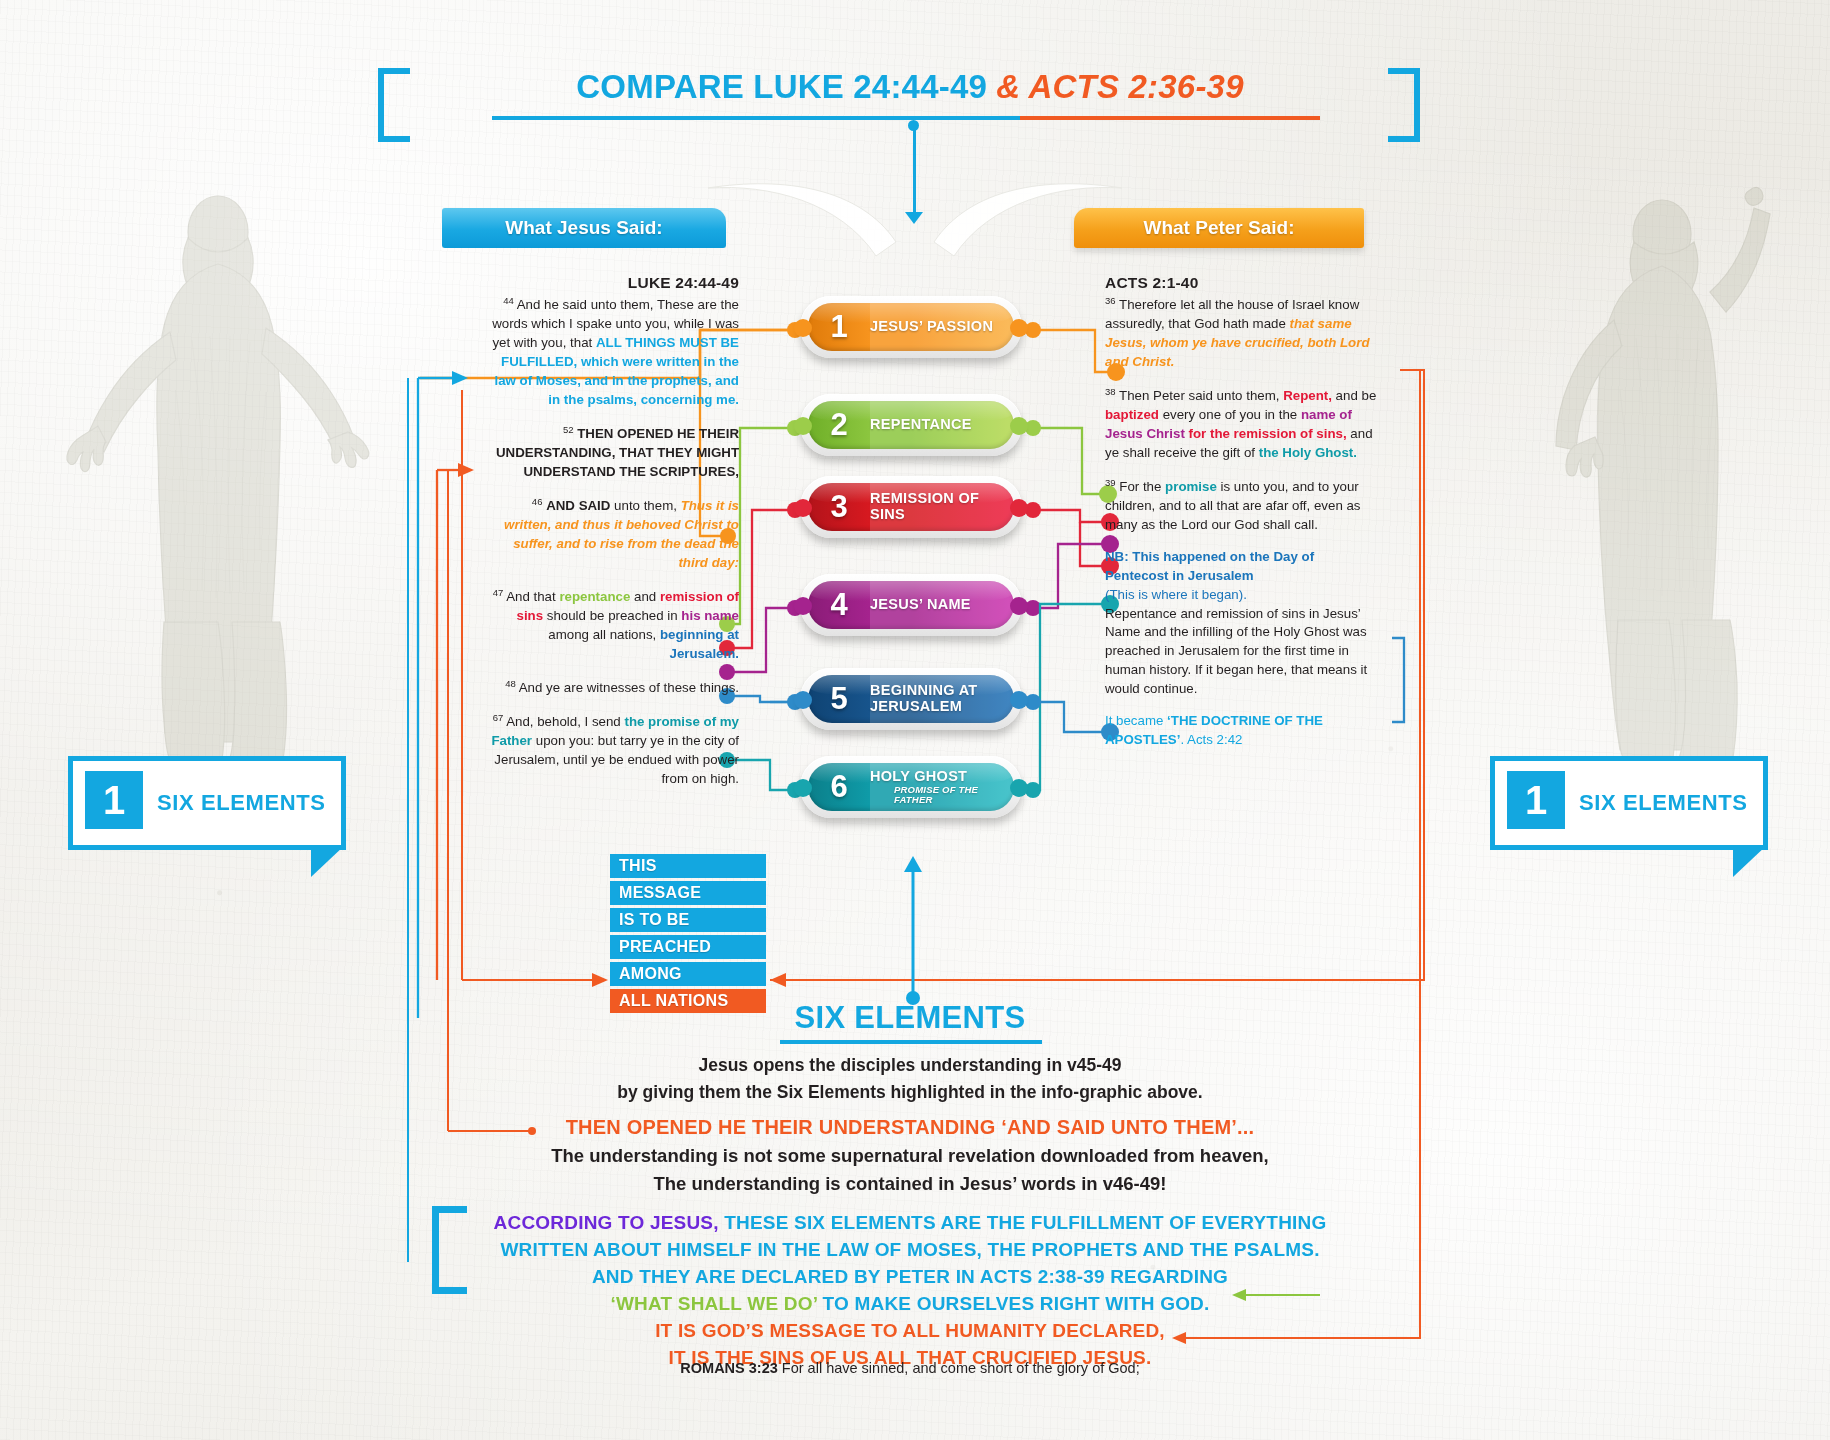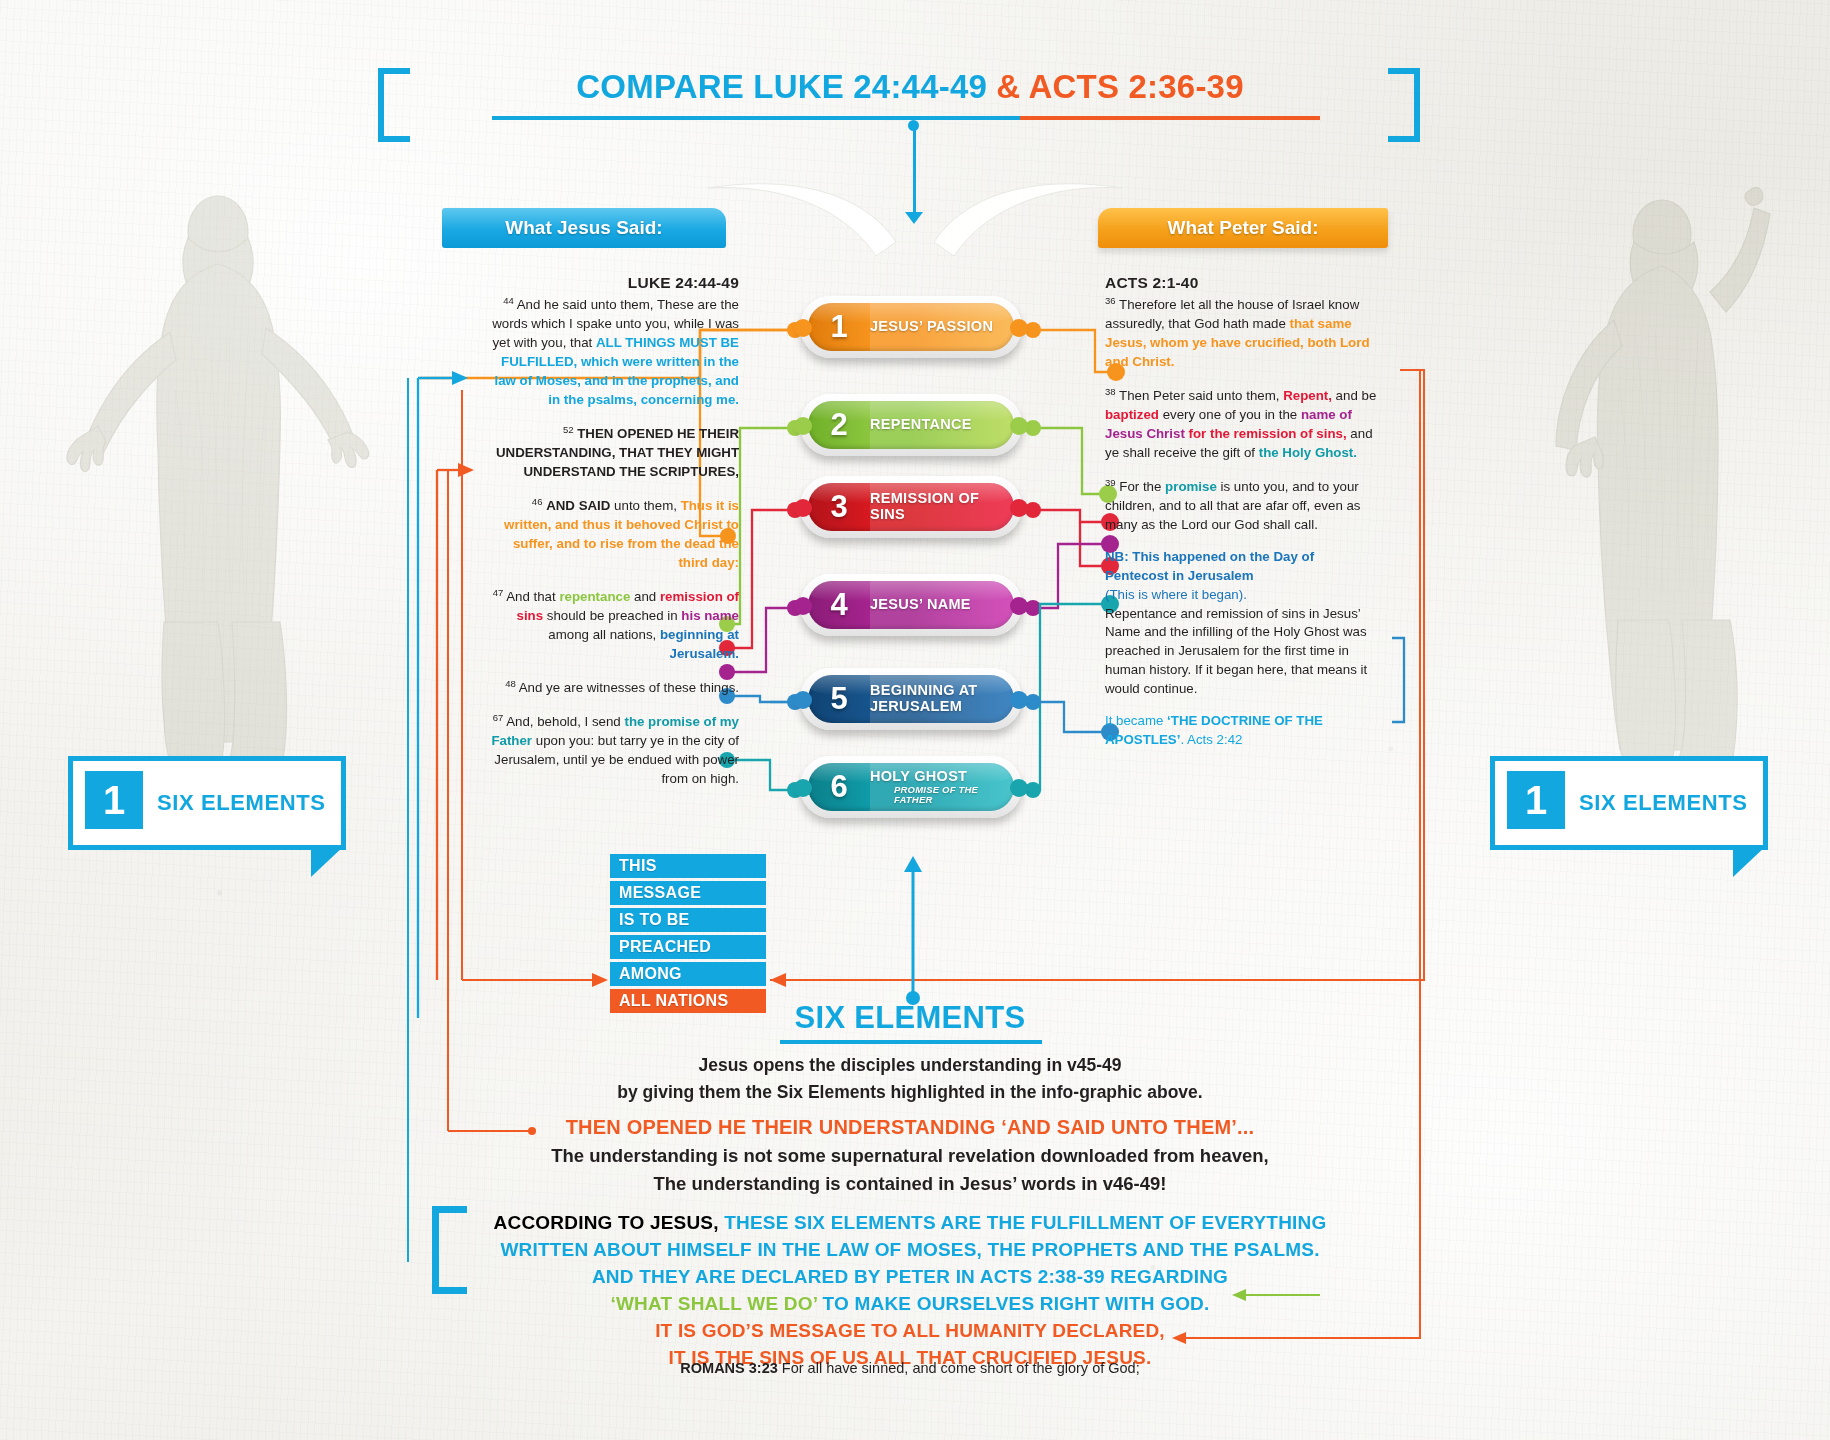--- a/index.html
+++ b/index.html
@@ -57,21 +57,21 @@
     position:absolute;height:40px;border-radius:3px;
     color:#fff;font-weight:bold;font-size:19px;
     display:flex;align-items:center;justify-content:center;
     text-shadow:0 1px 2px rgba(0,0,0,.28);
     box-shadow:0 4px 6px rgba(0,0,0,.13);
   }
   #banner-jesus{left:442px;top:208px;width:284px;
     background:linear-gradient(180deg,#5ec8ef 0%,#19a8e2 55%,#0c9ad8 100%);
     clip-path:polygon(0 0,100% 0,100% 100%,10px 100%,0 100%);
     border-top-right-radius:14px;}
-  #banner-peter{left:1098px;top:208px;width:290px;
+  #banner-peter{left:1074px;top:208px;width:290px;
     background:linear-gradient(180deg,#ffc24a 0%,#f5a01b 55%,#ef8f0b 100%);
     border-top-left-radius:14px;}
 
   
   #wings{left:700px;top:182px;width:430px;height:82px;}
 
   
   #pills{left:800px;top:296px;width:232px;height:530px;}
   .pill-wrap{position:absolute;left:0;width:222px;height:68px;}
   .pill-shell{
@@ -102,21 +102,21 @@
 
   
   .col{position:absolute;font-size:13.3px;line-height:1.42;color:#231f20;}
   #col-left{left:448px;top:272px;width:248px;text-align:right;margin-left:43px;}
   #col-right{left:1105px;top:272px;width:272px;text-align:left;}
   .ref{font-weight:bold;font-size:15.5px;letter-spacing:.2px;color:#231f20;}
   .vn{font-size:9.5px;vertical-align:super;font-weight:normal;}
   .p{margin:0 0 13px 0;}
   .b{font-weight:bold;}
   .cy{color:#13a7e0;}
-  .or{color:#f7941e;}
+  .or{color:#f7941e;font-style:italic;}
   .gr{color:#8cc63f;}
   .rd{color:#e31837;}
   .mg{color:#a5238e;}
   .tl{color:#0f9ba8;}
   .bl{color:#1b75bb;}
 
   
   #wires{position:absolute;left:0;top:0;width:1830px;height:1440px;pointer-events:none;}
 
   
@@ -526,21 +526,21 @@
     <div class="line2"><span>by giving them the Six Elements highlighted in the info-graphic above</span><span class="tail">.</span></div>
   </div>
   <div class="abs" id="emph-orange">THEN OPENED HE THEIR UNDERSTANDING ‘AND SAID UNTO THEM’...</div>
   <div class="abs" id="six-body2">
     <div>The understanding is not some supernatural revelation downloaded from heaven,</div>
     <div>The understanding is contained in Jesus’ words in v46-49!</div>
   </div>
 
   <div class="dbracket" id="dbrk-l"></div>
   <div class="abs" id="declare">
-      <span class="l"><span style="color: #000000;">ACCORDING TO JESUS,</span><span style="color: rgb(19, 167, 224);"> THESE SIX ELEMENTS ARE THE FULFILLMENT OF EVERYTHING</span></span>
+      <span class="l"><span style="color: #6d28d9;">ACCORDING TO JESUS,</span><span style="color: rgb(19, 167, 224);"> THESE SIX ELEMENTS ARE THE FULFILLMENT OF EVERYTHING</span></span>
       <span class="l"><span style="color: rgb(19, 167, 224);">WRITTEN ABOUT HIMSELF IN THE LAW OF MOSES, THE PROPHETS AND THE PSALMS.</span></span>
       <span class="l"><span style="color: rgb(19, 167, 224);">AND THEY ARE DECLARED BY PETER IN ACTS 2:38-39 REGARDING</span></span>
       <span class="l"><span style="color: rgb(140, 198, 63);">‘WHAT SHALL WE DO’</span><span style="color: rgb(19, 167, 224);"> TO MAKE OURSELVES RIGHT WITH GOD.</span></span>
       <span class="l"><span style="color: rgb(241, 90, 34);">IT IS GOD’S MESSAGE TO ALL HUMANITY DECLARED,</span></span>
       <span class="l"><span style="color: rgb(241, 90, 34);">IT IS THE SINS OF US ALL THAT CRUCIFIED JESUS.</span></span>
     </div>
 
   <div class="abs" id="romans">
     <span class="b">ROMANS 3:23</span><span> For all have sinned, and come short of the glory of God;</span>
   </div>

